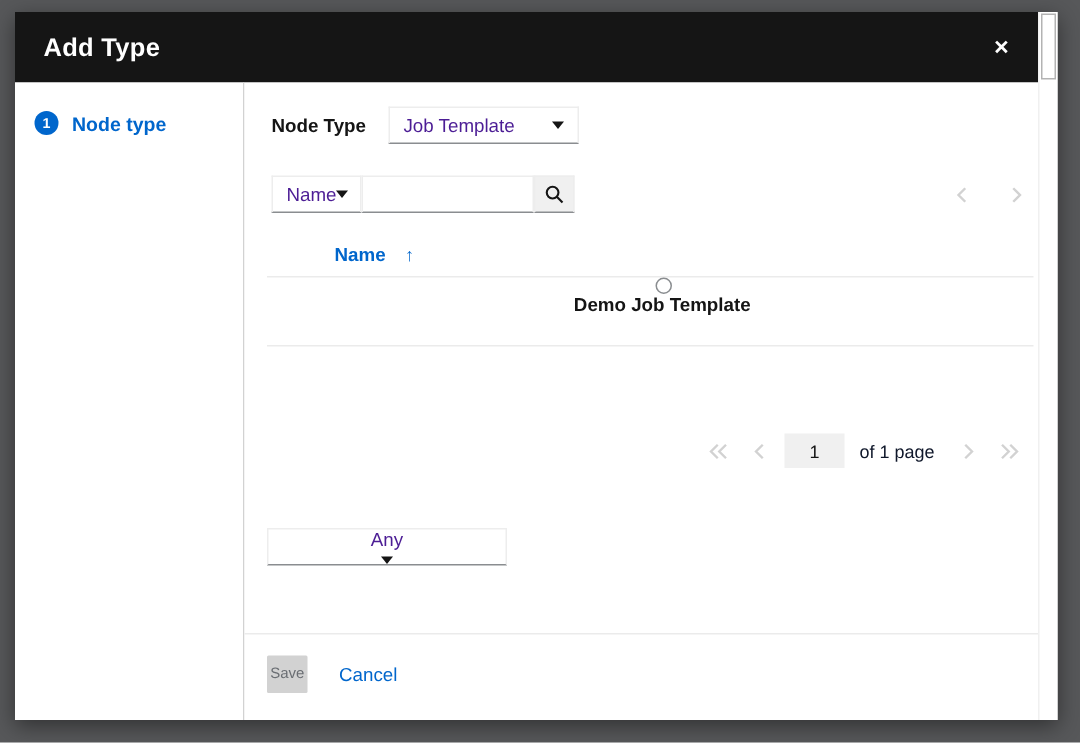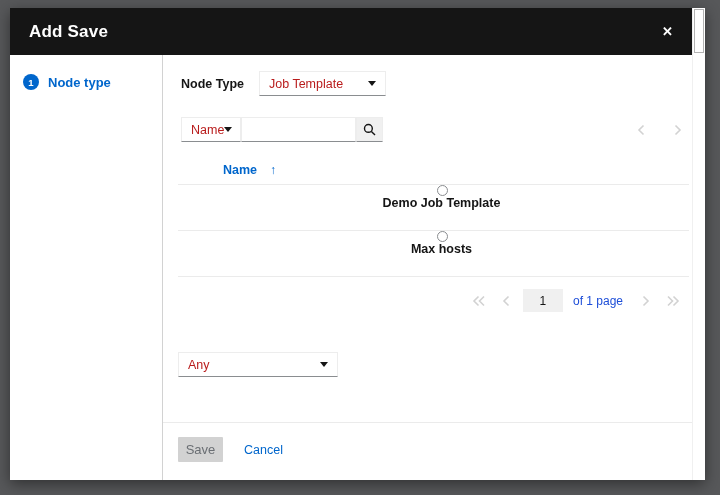--- a/index.html
+++ b/index.html
@@ -46,21 +46,21 @@
     flex:0 0 16px;
   }
   .step-label { color:#0066cc; font-size:13px; font-weight:600; }
   
   .main { position:absolute; top:47px; left:153px; right:13px; bottom:0; background:#fff; }
 
   .control {
     display:flex; align-items:center; justify-content:space-between;
     height:25px; padding:0 9px; background:#fff;
     border:1px solid #ededed; border-bottom:1px solid #8a8d90;
-    font-size:12.5px; color:#b91c1c; cursor:pointer;
+    font-size:12.5px; color:#4c1d95; cursor:pointer;
   }
   .caret {
     width:0; height:0; border-left:4px solid transparent;
     border-right:4px solid transparent; border-top:5px solid #151515;
   }
   .node-type-row { position:absolute; top:16px; left:18px; display:flex; align-items:center; }
   .field-label { font-size:12.5px; font-weight:700; }
   .node-type-row .field-label { margin-right:15px; }
   .node-type-select { width:127px; }
 
@@ -103,54 +103,54 @@
   .pagination {
     position:absolute; top:233px; right:12px; height:25px;
     display:flex; align-items:center; font-size:12px;
   }
   .pg-arrow { background:none; border:none; color:#d2d2d2; display:flex; align-items:center; padding:0; cursor:default; }
   .pg-first { } .pg-prev { margin-left:16px; }
   .page-box {
     margin-left:12px; width:40px; height:23px; background:#f0f0f0; border:none;
     text-align:center; font-size:12px; color:#151515; font-family:inherit;
   }
-  .of-label { margin-left:10px; color:#1d4ed8; }
+  .of-label { margin-left:10px; color:#0f172a; }
   .pg-next { margin-left:18px; } .pg-last { margin-left:16px; }
 
   .conv-label-row { position:absolute; top:279px; left:15px; display:flex; align-items:center; gap:5px; }
   .conv-label { font-size:12px; font-weight:700; }
   .required { color:#c9190b; font-size:11px; font-weight:700; }
   .help-icon {
     width:13px; height:13px; border:1px solid #6a6e73; border-radius:50%;
     color:#6a6e73; font-size:9px; display:flex; align-items:center; justify-content:center;
     margin-left:2px; cursor:pointer;
   }
-  .conv-select { position:absolute; top:297px; left:15px; width:160px; }
+  .conv-select { position:absolute; top:297px; left:15px; width:160px;flex-direction:column; }
 
   .footer-sep { position:absolute; top:367px; left:0; right:0; border-top:1px solid #ebebeb; }
   .footer { position:absolute; top:382px; left:15px; display:flex; align-items:center; gap:21px; }
   .save-btn {
-    width:45px; height:25px; background:#d2d2d2; color:#6a6e73;
-    border:none; border-radius:1px; font-size:13px; font-family:inherit; cursor:not-allowed;
+    width:27px; height:25px; background:#d2d2d2; color:#6a6e73;
+    border:none; border-radius:1px; font-size:10px; font-family:inherit; cursor:not-allowed;
   }
   .cancel-link { color:#0066cc; font-size:12.5px; background:none; border:none; cursor:pointer; font-family:inherit; }
 
   svg { display:block; }
 </style>
 </head>
 <body>
 
 <div class="modal">
 
   <div class="scroll-track">
     <div class="scroll-thumb"></div>
   </div>
 
   <div class="header">
-    <span class="title">Add Save</span>
+    <span class="title">Add Type</span>
     <button class="close-btn">✕</button>
   </div>
 
   <div class="sidebar">
     <div class="step">
       <span class="step-num">1</span>
       <span class="step-label">Node type</span>
     </div>
   </div>
 
@@ -199,24 +199,20 @@
 
     <div class="thead">
       <span class="th-name">Name</span>
       <span class="sort-icon">↑</span>
     </div>
 
     <div class="row row1">
       <span class="radio"></span>
       <span class="row-label">Demo Job Template</span>
     </div>
-    <div class="row row2">
-      <span class="radio"></span>
-      <span class="row-label">Max hosts</span>
-    </div>
 
     <div class="pagination">
       <button class="pg-arrow pg-first">
         <span>
           <svg width="14" height="12" viewBox="0 0 14 12">
             <path d="M6.5 1.5 L2 6 L6.5 10.5" fill="none" stroke="currentColor" stroke-width="1.6"></path>
             <path d="M12 1.5 L7.5 6 L12 10.5" fill="none" stroke="currentColor" stroke-width="1.6"></path>
           </svg>
         </span>
       </button>

